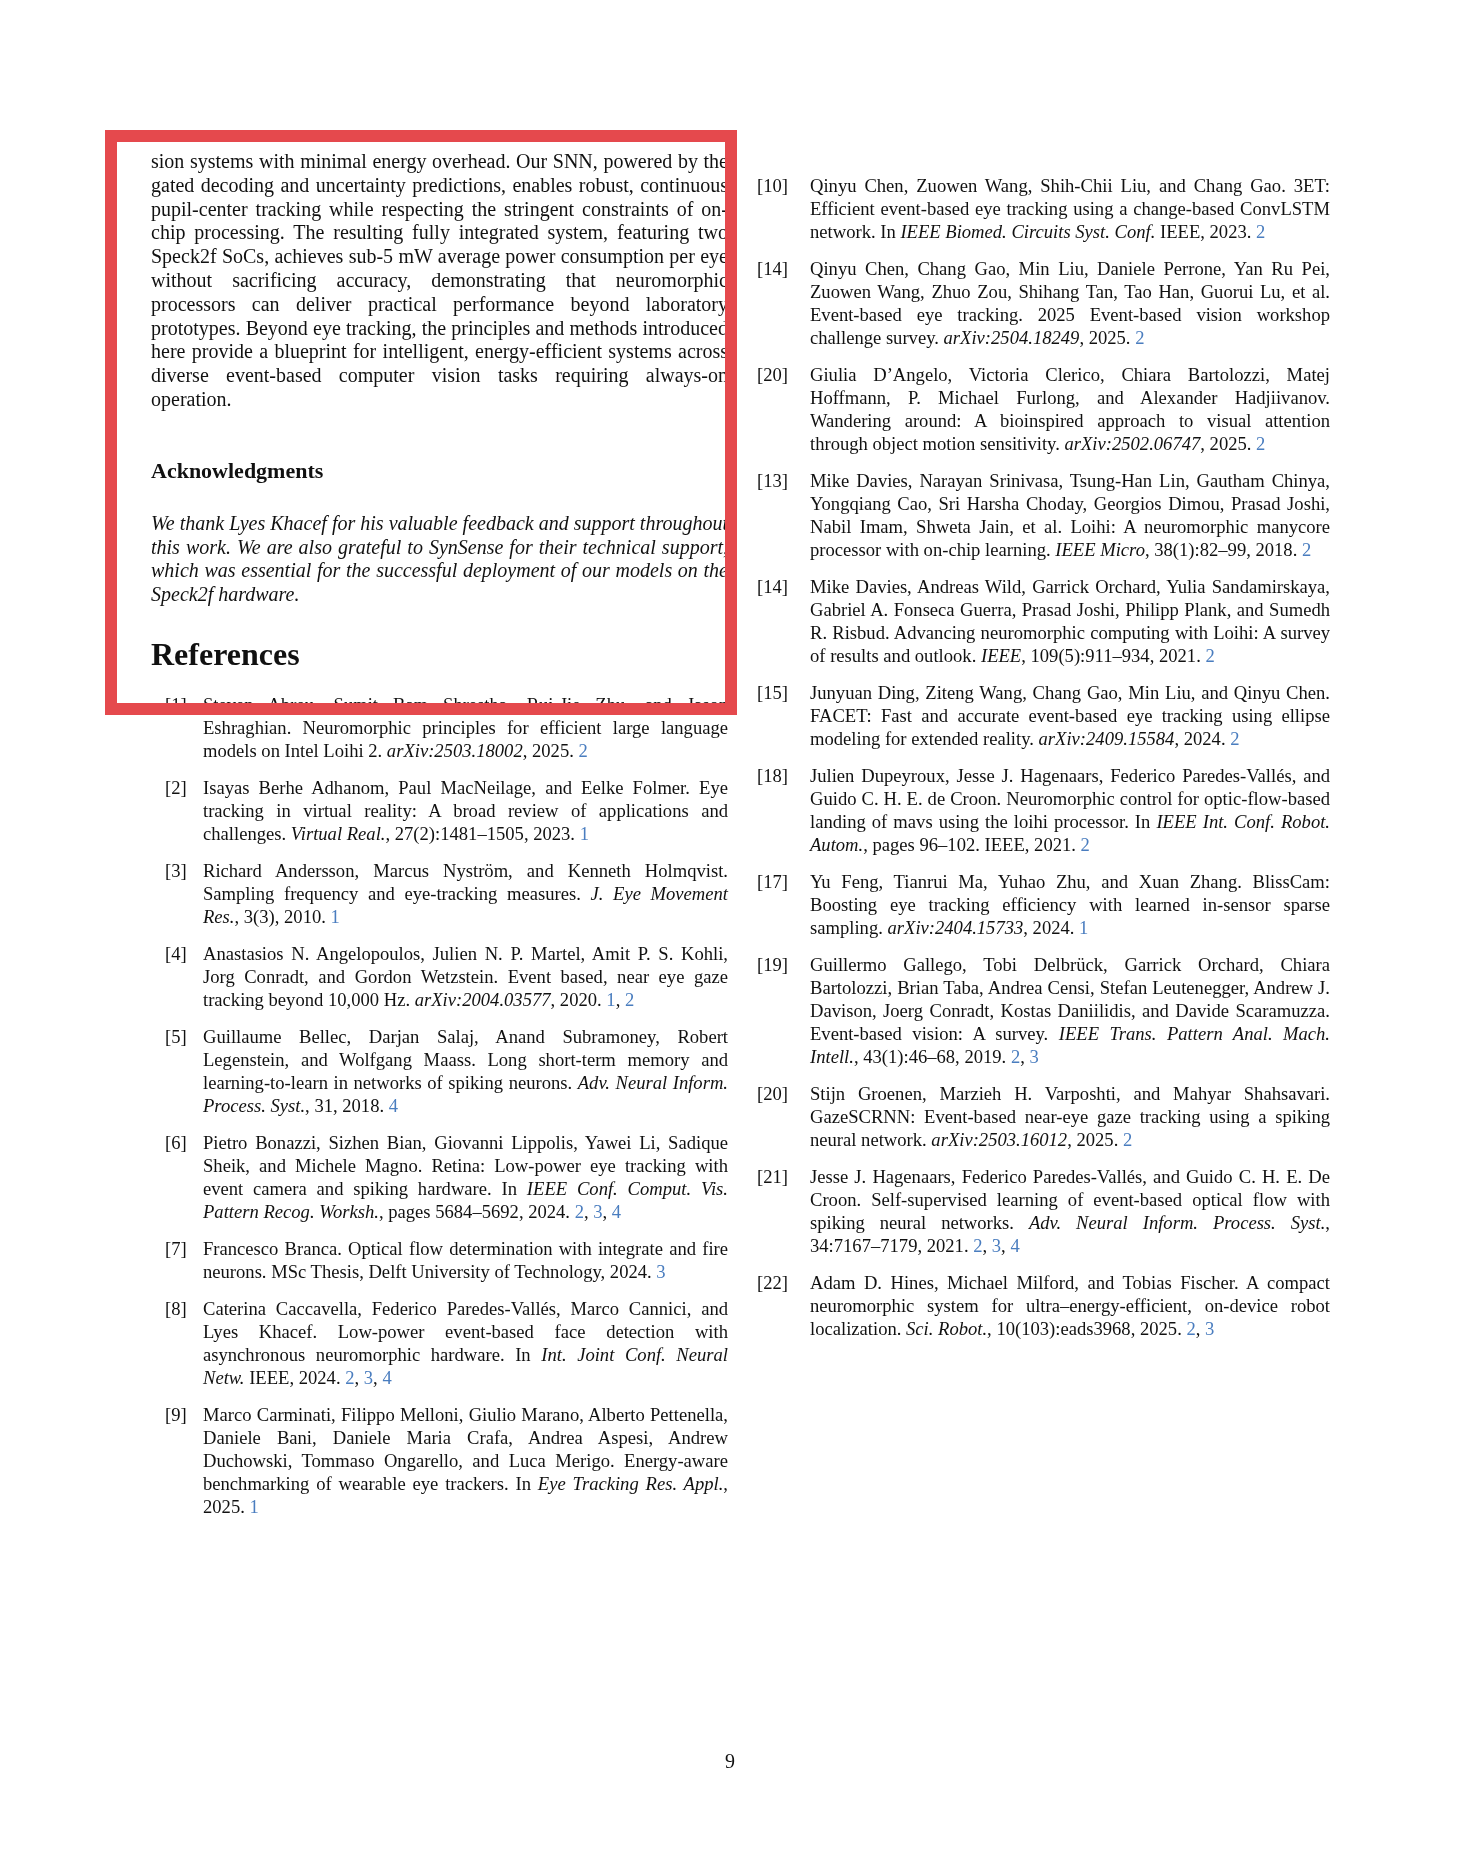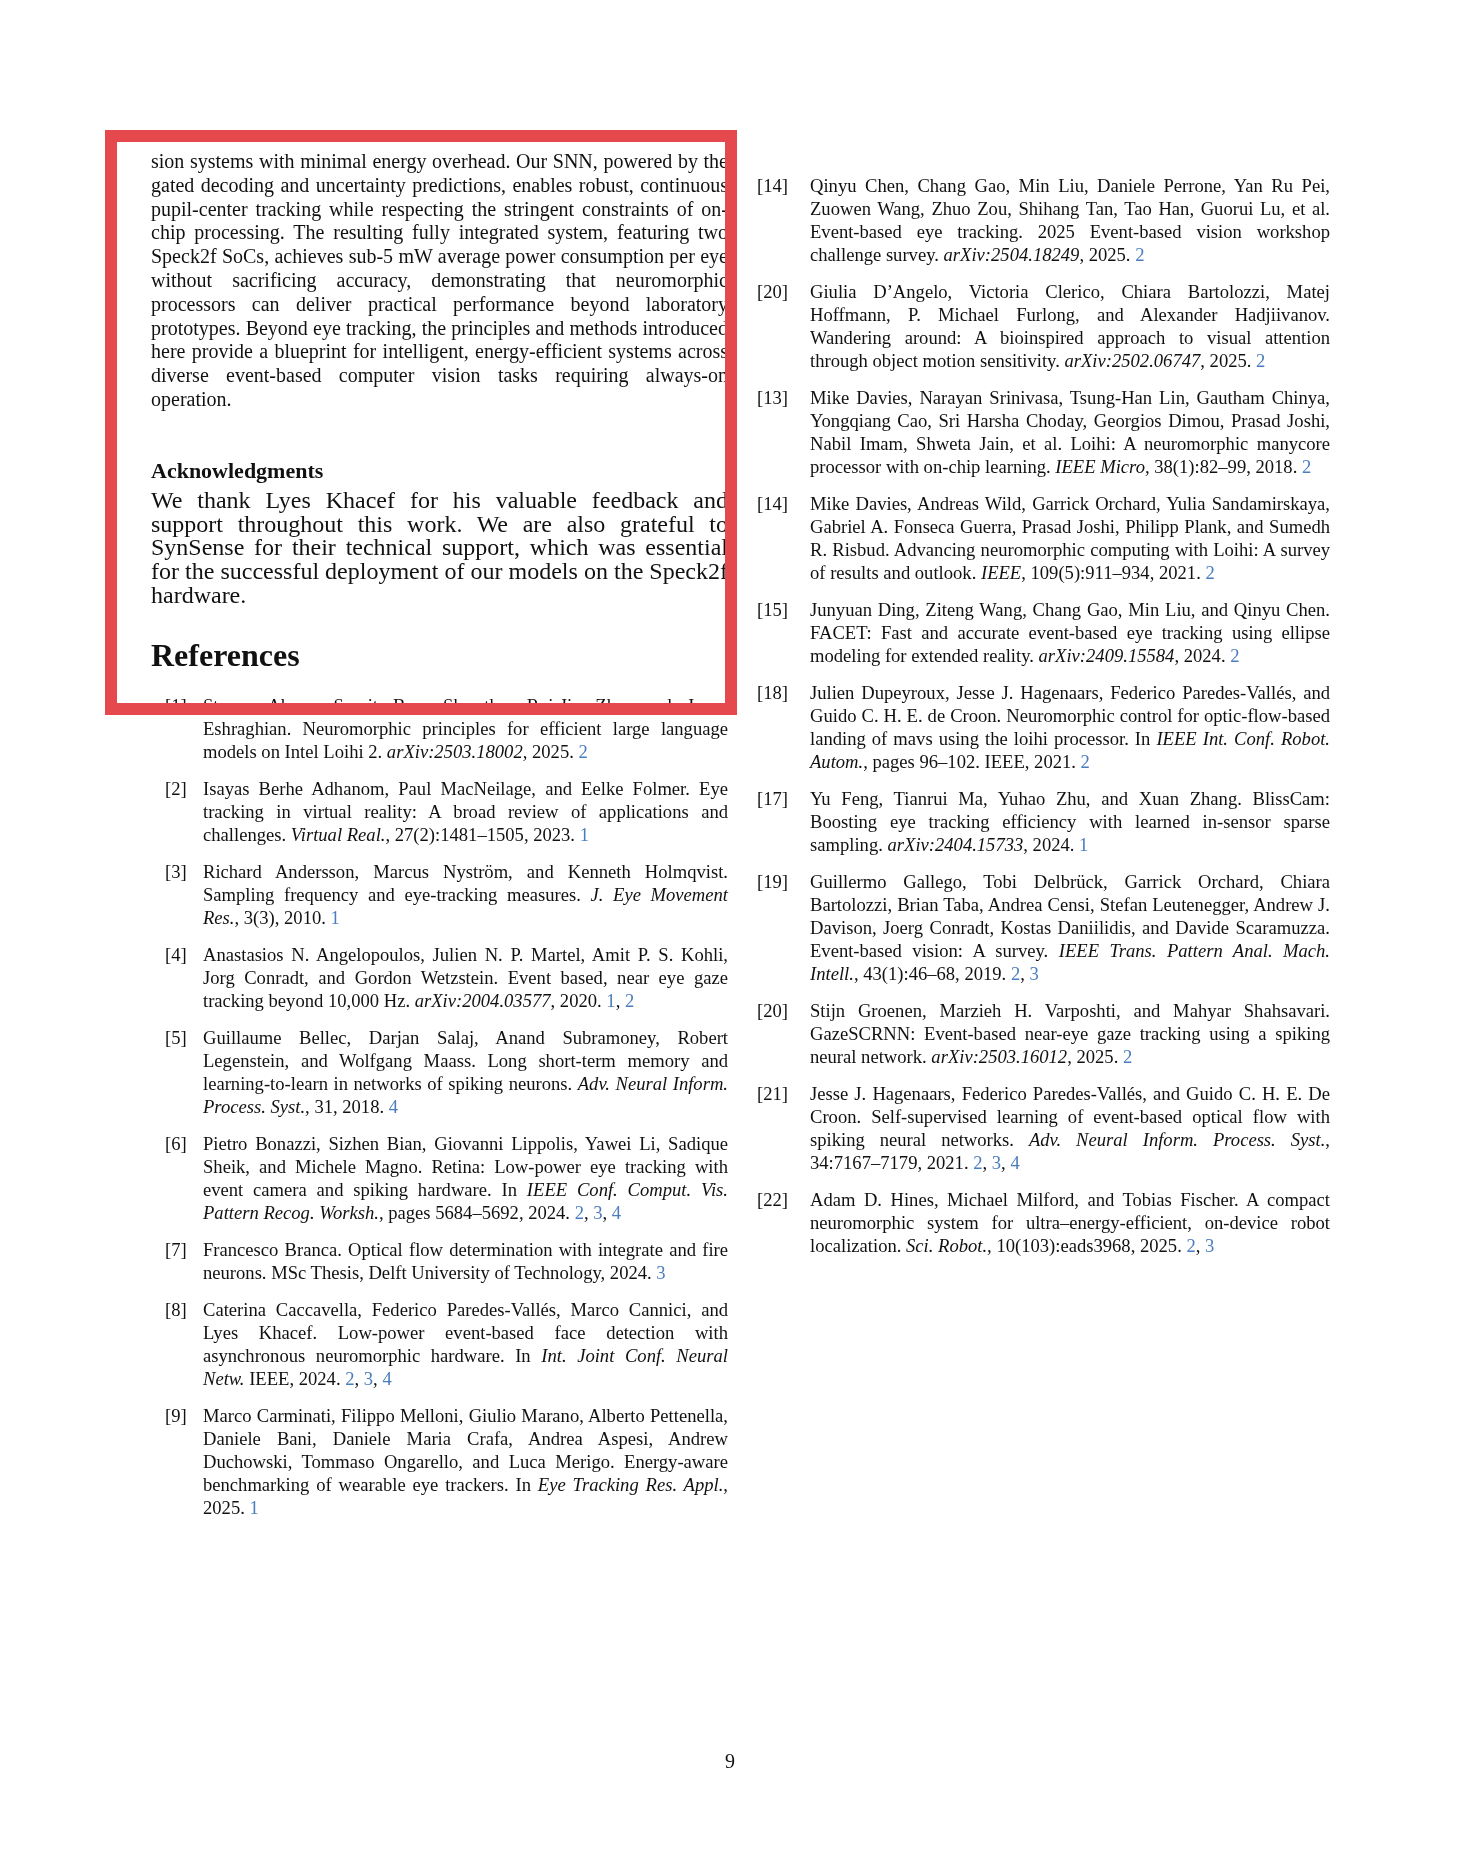--- a/index.html
+++ b/index.html
@@ -7,21 +7,21 @@
     width:1460px;height:1865px;position:relative;background:#ffffff;
     font-family:"Liberation Serif","DejaVu Serif",serif;color:#111111;
     overflow:hidden;
   }
   .col{position:absolute;text-align:justify;}
   #left-col{left:151px;top:150px;width:577px;}
   #right-col{left:757px;top:150px;width:573px;}
   .body-par{font-size:20px;line-height:23.8px;margin:0;}
   .sec-head{font-weight:bold;font-size:22px;line-height:30px;margin:0;text-align:left;}
   #ack-head{margin-top:44px;}
-  #ack-par{margin-top:3px;font-size:24px;line-height:23.8px;}
+  #ack-par{margin-top:26px;font-size:20px;line-height:23.8px;font-style:italic;}
   #ref-head{margin-top:32px;font-size:32px;}
   .ref-list{margin-top:24px;}
   .ref-item{display:grid;margin:0 0 14px 0;font-size:18.6px;line-height:23px;}
   #left-col .ref-item{grid-template-columns:38px 1fr;padding-left:14px;}
   #right-col .ref-item{grid-template-columns:53px 1fr;}
   .ref-label{text-align:left;}
   .ref-text{text-align:justify;}
   .cite-link{text-decoration:none;cursor:pointer;}
   #highlight-box{
     position:absolute;left:105px;top:130px;width:632px;height:585px;
@@ -79,20 +79,24 @@
       <div class="ref-item">
         <span class="ref-label">[9]</span>
         <span class="ref-text">Marco Carminati, Filippo Melloni, Giulio Marano, Alberto Pettenella, Daniele Bani, Daniele Maria Crafa, Andrea Aspesi, Andrew Duchowski, Tommaso Ongarello, and Luca Merigo. Energy-aware benchmarking of wearable eye trackers. In <i>Eye Tracking Res. Appl.</i>, 2025. <a class="cite-link" style="color: rgb(74, 125, 191);">1</a></span>
       </div>
     </div>
 </div>
 
 <div class="col" id="right-col">
   <div class="ref-list">
       <div class="ref-item">
+        <span class="ref-label">[10]</span>
+        <span class="ref-text">Qinyu Chen, Zuowen Wang, Shih-Chii Liu, and Chang Gao. 3ET: Efficient event-based eye tracking using a change-based ConvLSTM network. In <i>IEEE Biomed. Circuits Syst. Conf.</i> IEEE, 2023. <a class="cite-link" style="color: rgb(74, 125, 191);">2</a></span>
+      </div>
+      <div class="ref-item">
         <span class="ref-label">[14]</span>
         <span class="ref-text">Qinyu Chen, Chang Gao, Min Liu, Daniele Perrone, Yan Ru Pei, Zuowen Wang, Zhuo Zou, Shihang Tan, Tao Han, Guorui Lu, et al. Event-based eye tracking. 2025 Event-based vision workshop challenge survey. <i>arXiv:2504.18249</i>, 2025. <a class="cite-link" style="color: rgb(74, 125, 191);">2</a></span>
       </div>
       <div class="ref-item">
         <span class="ref-label">[20]</span>
         <span class="ref-text">Giulia D’Angelo, Victoria Clerico, Chiara Bartolozzi, Matej Hoffmann, P. Michael Furlong, and Alexander Hadjiivanov. Wandering around: A bioinspired approach to visual attention through object motion sensitivity. <i>arXiv:2502.06747</i>, 2025. <a class="cite-link" style="color: rgb(74, 125, 191);">2</a></span>
       </div>
       <div class="ref-item">
         <span class="ref-label">[13]</span>
         <span class="ref-text">Mike Davies, Narayan Srinivasa, Tsung-Han Lin, Gautham Chinya, Yongqiang Cao, Sri Harsha Choday, Georgios Dimou, Prasad Joshi, Nabil Imam, Shweta Jain, et al. Loihi: A neuromorphic manycore processor with on-chip learning. <i>IEEE Micro</i>, 38(1):82–99, 2018. <a class="cite-link" style="color: rgb(74, 125, 191);">2</a></span>

